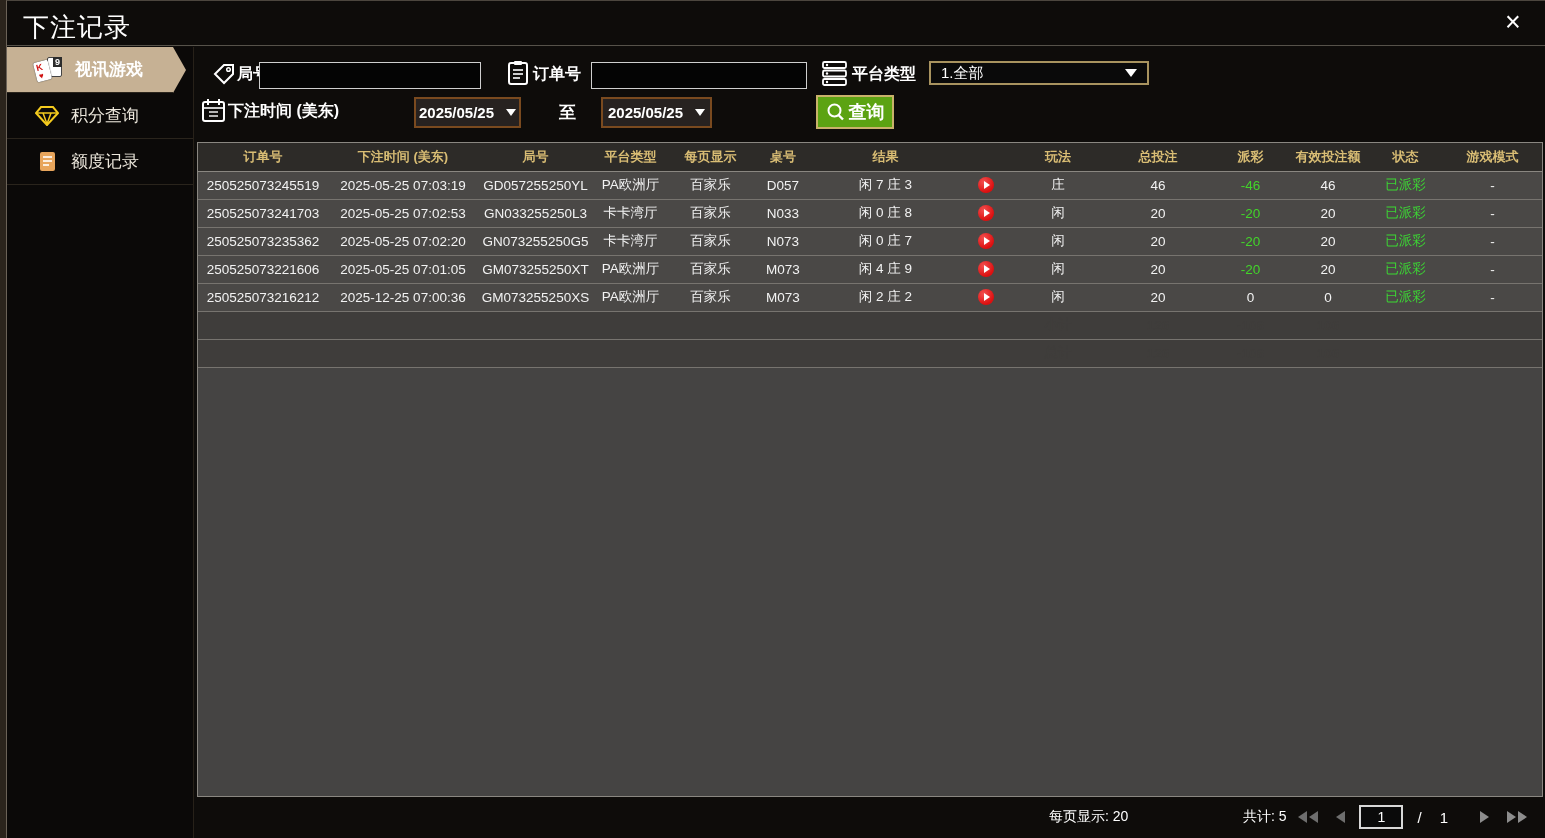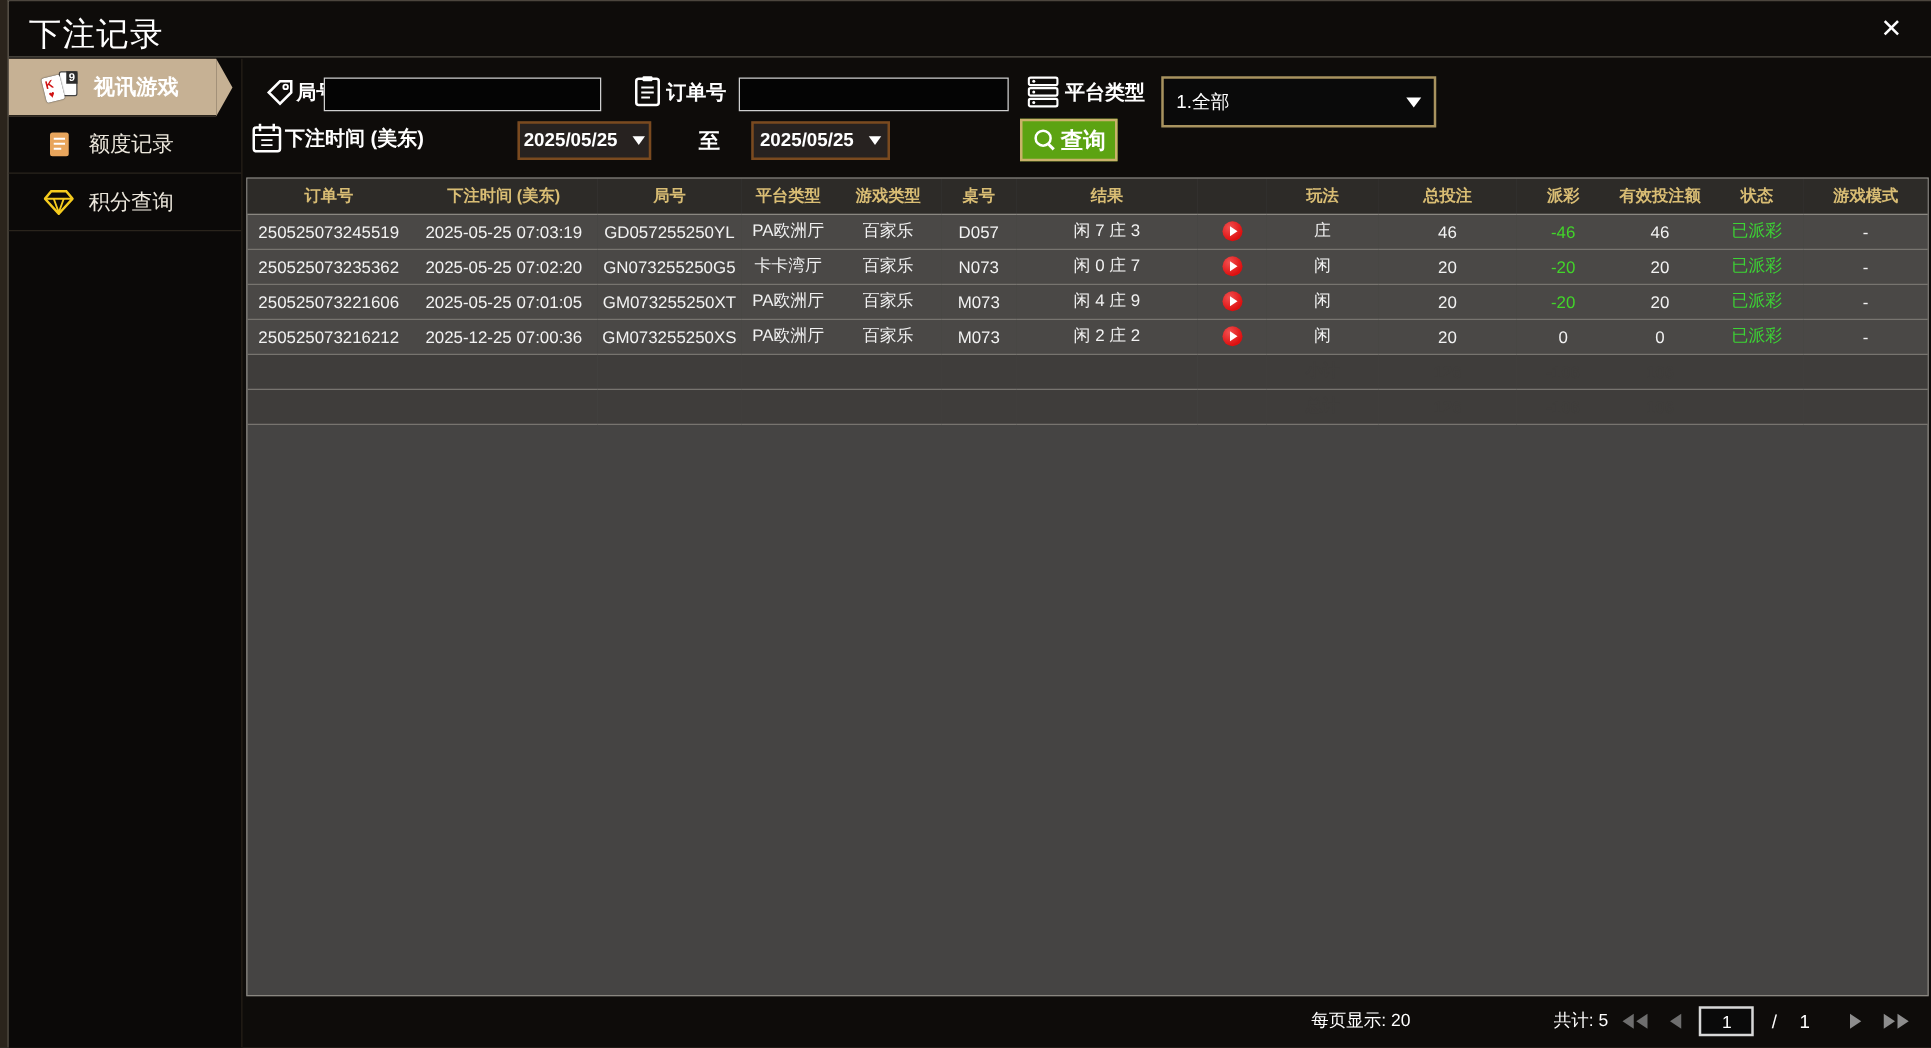--- a/index.html
+++ b/index.html
@@ -37,21 +37,21 @@
                   border:1px solid #444; border-radius:2px; }
   .cards-ic .c2 .n9 { position:absolute; right:-1px; top:-1px; background:#2c2c2c; color:#fff;
                   font-size:9px; font-weight:bold; padding:0 2px; }
   .gem-ic, .doc-ic { width:26px; flex:0 0 26px; display:flex; justify-content:center; }
 
   
   .flt-label { position:absolute; color:#ffffff; font-size:16px; font-weight:bold; white-space:nowrap; }
   .flt-icon  { position:absolute; }
   .txt-input { position:absolute; height:27px; background:#040404; border:1px solid #cfcfcf;
                color:#ffffff; font-size:14px; padding:0 6px; }
-  .select-box { position:absolute; height:41px; background:#0a0a0a; border:2px solid #a8935f;
+  .select-box { position:absolute; height:24px; background:#0a0a0a; border:2px solid #a8935f;
                color:#ffffff; font-size:15px; display:flex; align-items:center;
                padding:0 10px; cursor:pointer; }
   .select-box .arr { margin-left:auto; width:0; height:0; border-left:6px solid transparent;
                border-right:6px solid transparent; border-top:8px solid #ffffff; }
   .date-box { position:absolute; width:107px; height:31px; background:#272220;
               border:2px solid #7a4a1f; color:#ffffff; font-size:15px; font-weight:bold;
               display:flex; align-items:center; justify-content:center; gap:12px; cursor:pointer; }
   .date-box .arr { width:0; height:0; border-left:5px solid transparent;
               border-right:5px solid transparent; border-top:7px solid #ffffff; }
   .query-btn { position:absolute; left:809px; top:94px; width:78px; height:34px;
@@ -104,39 +104,39 @@
     <div class="side-item selected">
       <span class="cards-ic">
         <span class="c2">
             <span class="n9">9</span>
           </span>
         <span class="c1">K<span class="ht">♥</span></span>
       </span>
       <span>视讯游戏</span>
     </div>
     <div class="side-item">
+      <span class="gem-ic">
+        <svg width="24" height="20" viewBox="0 0 24 20">
+          <polygon points="6,1 18,1 23,7 12,19 1,7" fill="none" stroke="#f5cb1e" stroke-width="2"></polygon>
+          <polyline points="1,7 23,7" stroke="#f5cb1e" stroke-width="1.5" fill="none"></polyline>
+          <polyline points="8,7 12,18 16,7" stroke="#f5cb1e" stroke-width="1.5" fill="none"></polyline>
+        </svg>
+      </span>
+      <span>积分查询</span>
+    </div>
+    <div class="side-item">
       <span class="doc-ic">
         <svg width="17" height="21" viewBox="0 0 17 21">
           <rect x="1" y="1" width="15" height="19" rx="2" fill="#e8a55c"></rect>
           <line x1="4" y1="6" x2="13" y2="6" stroke="#fff" stroke-width="1.6"></line>
           <line x1="4" y1="10" x2="13" y2="10" stroke="#fff" stroke-width="1.6"></line>
           <line x1="4" y1="14" x2="10" y2="14" stroke="#fff" stroke-width="1.6"></line>
         </svg>
       </span>
       <span>额度记录</span>
-    </div>
-    <div class="side-item">
-      <span class="gem-ic">
-        <svg width="24" height="20" viewBox="0 0 24 20">
-          <polygon points="6,1 18,1 23,7 12,19 1,7" fill="none" stroke="#f5cb1e" stroke-width="2"></polygon>
-          <polyline points="1,7 23,7" stroke="#f5cb1e" stroke-width="1.5" fill="none"></polyline>
-          <polyline points="8,7 12,18 16,7" stroke="#f5cb1e" stroke-width="1.5" fill="none"></polyline>
-        </svg>
-      </span>
-      <span>积分查询</span>
     </div>
   </div>
 
   <span class="flt-icon" style="left:205px; top:61px;">
     <svg width="24" height="24" viewBox="0 0 24 24">
       <path d="M3 12 L12 3 L21 3 L21 12 L12 21 Z" fill="none" stroke="#fff" stroke-width="2"></path>
       <circle cx="16.5" cy="7.5" r="1.8" fill="none" stroke="#fff" stroke-width="1.5"></circle>
     </svg>
   </span>
   <div class="flt-label" style="left:230px; top:63px;">局号</div>
@@ -215,21 +215,21 @@
           <col style="width:80px">
         <col style="width:75px">
           <col style="width:99px">
       </colgroup>
       <thead>
           <tr id="thead-row">
             <th>订单号</th>
             <th>下注时间 (美东)</th>
             <th>局号</th>
             <th>平台类型</th>
-            <th>游戏类型</th>
+            <th>每页显示</th>
             <th>桌号</th>
             <th>结果</th>
             <th></th>
             <th>玩法</th>
             <th>总投注</th>
             <th>派彩</th>
             <th>有效投注额</th>
             <th>状态</th>
             <th>游戏模式</th>
           </tr>
@@ -245,20 +245,36 @@
             <td>闲 7 庄 3</td>
             <td><span class="play-btn"></span></td>
             <td>庄</td>
             <td>46</td>
             <td class="neg">-46</td>
             <td>46</td>
             <td class="status">已派彩</td>
             <td>-</td>
           </tr>
           <tr>
+            <td>250525073241703</td>
+            <td>2025-05-25 07:02:53</td>
+            <td>GN033255250L3</td>
+            <td>卡卡湾厅</td>
+            <td>百家乐</td>
+            <td>N033</td>
+            <td>闲 0 庄 8</td>
+            <td><span class="play-btn"></span></td>
+            <td>闲</td>
+            <td>20</td>
+            <td class="neg">-20</td>
+            <td>20</td>
+            <td class="status">已派彩</td>
+            <td>-</td>
+          </tr>
+          <tr>
             <td>250525073235362</td>
             <td>2025-05-25 07:02:20</td>
             <td>GN073255250G5</td>
             <td>卡卡湾厅</td>
             <td>百家乐</td>
             <td>N073</td>
             <td>闲 0 庄 7</td>
             <td><span class="play-btn"></span></td>
             <td>闲</td>
             <td>20</td>

